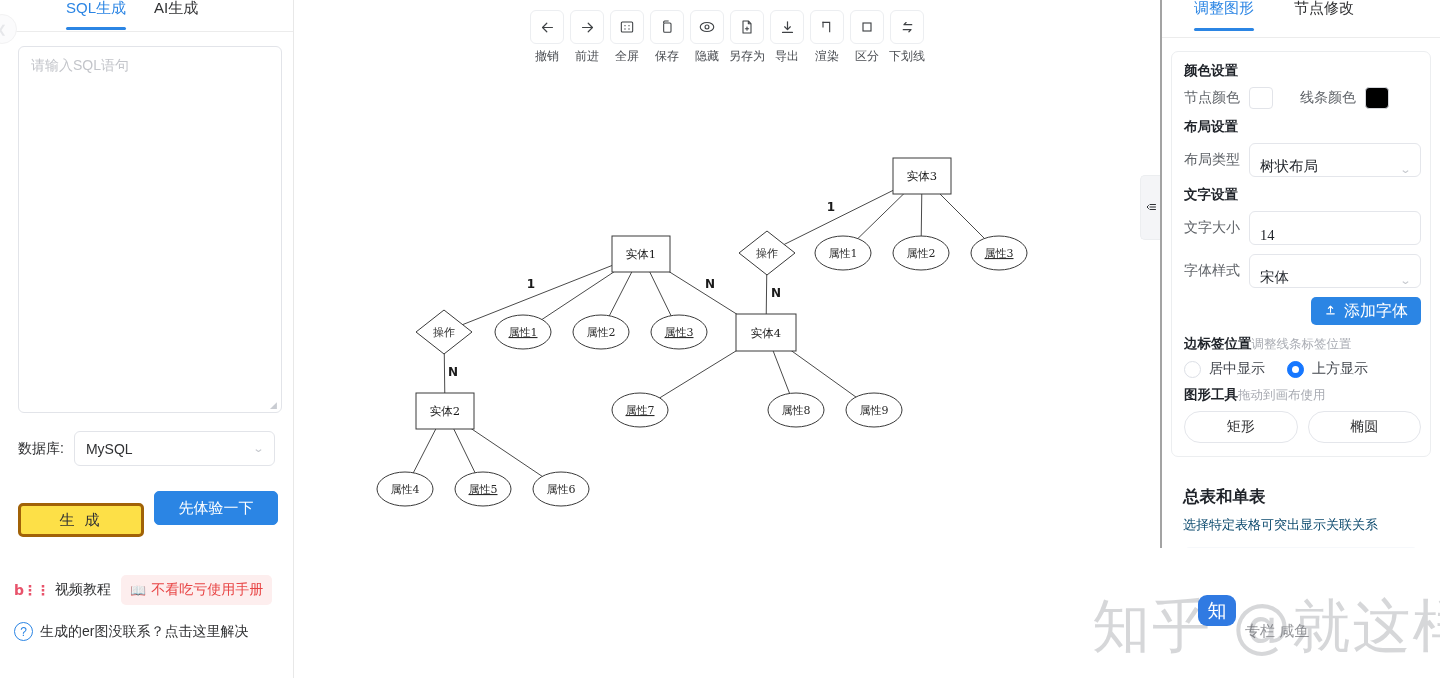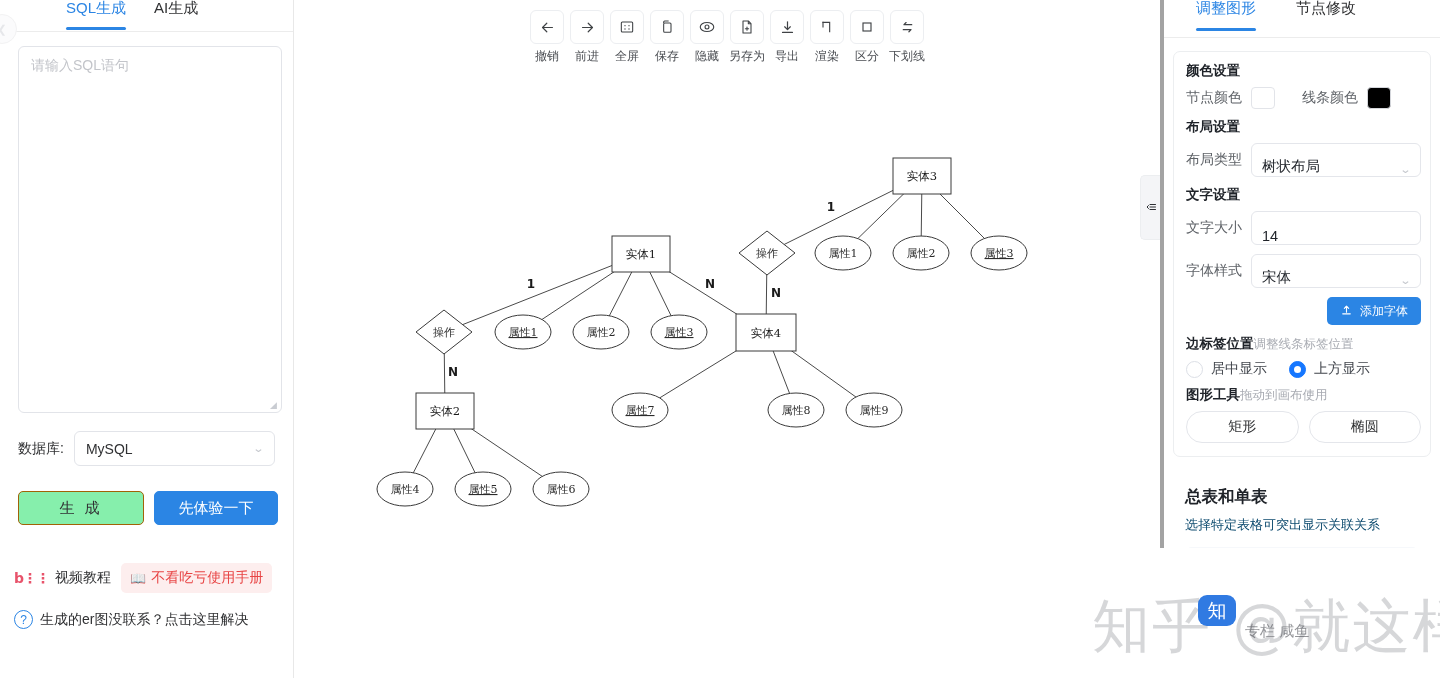--- a/index.html
+++ b/index.html
@@ -112,24 +112,25 @@
   }
   .btn {
     height: 34px;
     border-radius: 5px;
     font-size: 15px;
     display: flex; align-items: center; justify-content: center;
     cursor: pointer;
   }
   .btn-default {
     flex: 0 0 126px;
-    border: 1px solid #a16207;
-    background: #86efac;
+    border: 3px solid #a16207;
+    background: #fde047;
     color: #303133;
     letter-spacing: 3px;
+    margin-top: 12px;
   }
   .btn-primary {
     flex: 0 0 124px;
     background: #2b85e4;
     color: #fff;
     border: 1px solid #2b85e4;
   }
   .links-row {
     display: flex; align-items: center;
     margin: 38px 0 0 14px;
@@ -223,23 +224,24 @@
     font-size: 11px;
     cursor: pointer;
   }
 
   
   .right-panel {
     position: relative;
     width: 280px;
     flex: 0 0 280px;
     height: 548px;
-    border-left: 4px solid #a3a3a3;
+    border-left: 2px solid #a3a3a3;
     background: #fff;
     overflow: hidden;
+    font-family: Liberation Serif, serif;
   }
   .tabs-right {
     display: flex;
     gap: 40px;
     padding-left: 32px;
     height: 38px;
     align-items: flex-start;
     border-bottom: 1px solid #ececec;
   }
   .tabs-right .tab { font-size: 15px; padding-bottom: 14px; }
@@ -291,21 +293,21 @@
     margin-bottom: 7px;
   }
   .hint {
     font-size: 12.5px;
     color: #a8abb2;
   }
   .add-font-wrap { display: flex; justify-content: flex-end; margin: 4px 0 10px 0; }
   .btn-add-font {
     background: #2b85e4;
     color: #fff;
-    font-size: 12px;
+    font-size: 16px;
     border-radius: 5px;
     height: 28px;
     padding: 0 13px;
     display: flex; align-items: center; gap: 7px;
     cursor: pointer;
   }
   .radio-row { display: flex; align-items: center; gap: 8px; margin-bottom: 8px; }
   .radio {
     width: 17px; height: 17px;
     border-radius: 50%;

